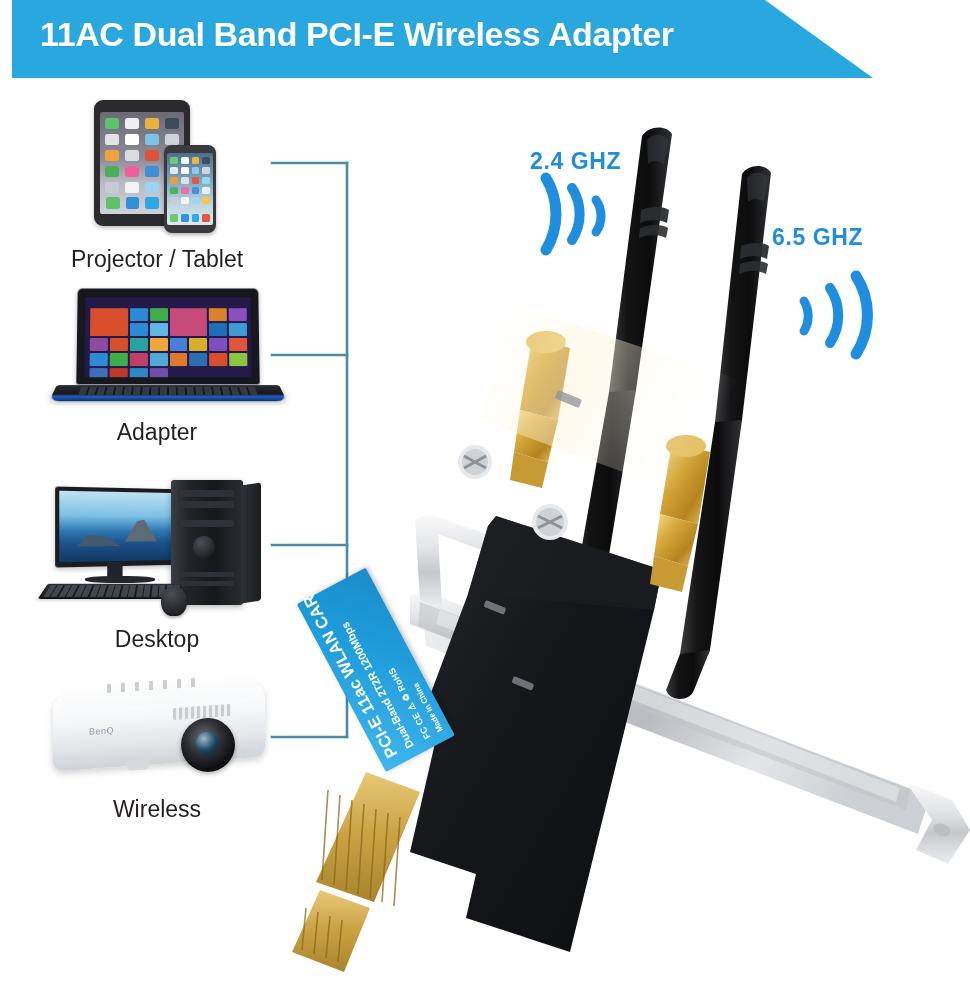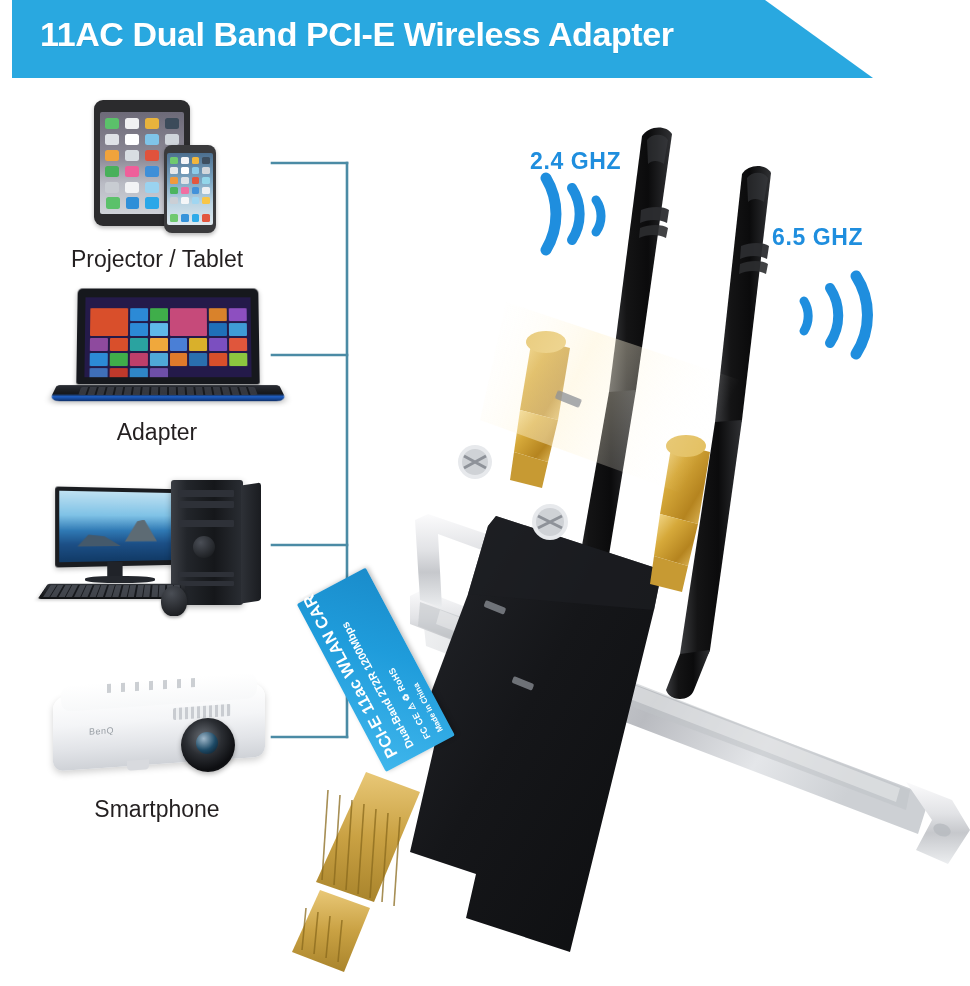--- a/index.html
+++ b/index.html
@@ -378,35 +378,36 @@
           <div class="circle"></div>
           <div class="bay" style="top:92px;height:5px"></div>
           <div class="bay" style="top:101px;height:5px"></div>
         </div>
         <div class="keyboard">
           <div class="keys"></div>
         </div>
         <div class="mouse"></div>
       </div>
     </div>
+    <div class="caption">Desktop</div>
   </div>
 
   <div class="device" style="left:22px;top:668px;">
     <div class="art" style="width:252px;height:122px;">
       <div class="projector">
         <div class="proj-body"></div>
         <div class="proj-top"></div>
         <div class="proj-btns"></div>
         <div class="proj-vent"></div>
         <div class="proj-logo">BenQ</div>
         <div class="proj-foot"></div>
         <div class="proj-lens"></div>
       </div>
     </div>
-    <div class="caption">Smartphone</div>
+    <div class="caption">Wireless</div>
   </div>
 
   <div class="ghz" style="left:530px;top:128px;margin-top:20px;">2.4 GHZ</div>
   <svg style="position:absolute;left:528px;top:160px;" width="105" height="105" viewBox="0 0 105 105">
     <g fill="none" stroke="#1f8ede" stroke-linecap="round">
       <path d="M18 18 A 70 70 0 0 1 18 90" stroke-width="11"></path>
       <path d="M44 28 A 48 48 0 0 1 44 80" stroke-width="10"></path>
       <path d="M68 40 A 28 28 0 0 1 68 72" stroke-width="9"></path>
     </g>
   </svg>

